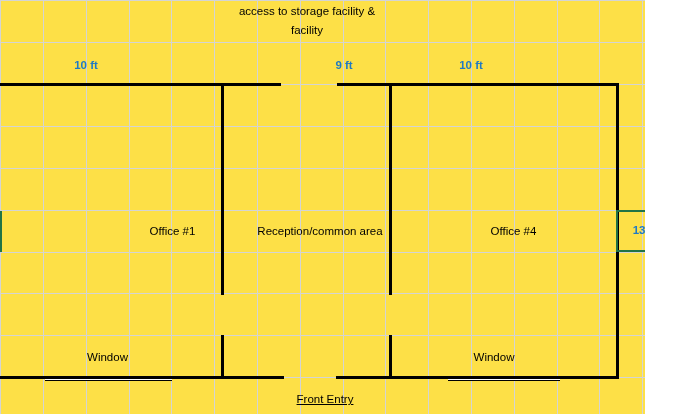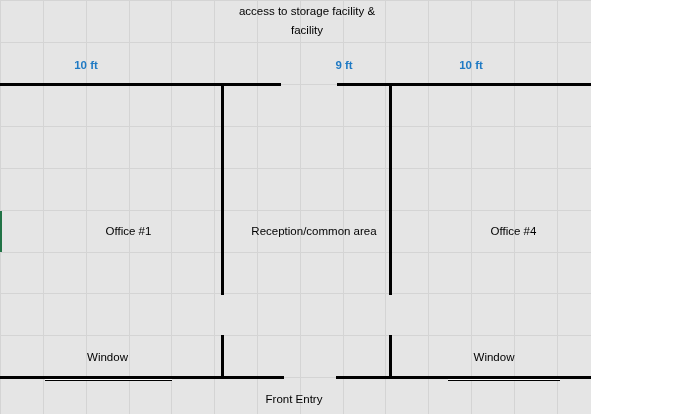--- a/index.html
+++ b/index.html
@@ -6,23 +6,23 @@
   html, body {
     margin: 0;
     padding: 0;
     background: #ffffff;
   }
   body {
     font-family: "Liberation Sans", sans-serif;
   }
   #sheet {
     position: relative;
-    width: 591px;
+    width: 645px;
     height: 414px;
-    background: #e5e5e5;
+    background: #fde047;
     overflow: hidden;
   }
 
   
   .grid-line-v, .grid-line-h {
     position: absolute;
     background: #d4d4d4;
   }
   .grid-line-v { width: 1px; top: 0; height: 414px; }
   .grid-line-h { height: 1px; left: 0; width: 683px; }
@@ -159,27 +159,27 @@
 
   <div class="note-text" style="left:214px; top:2px; width:186px;">
     <div>access to storage facility &amp;</div>
     <div>facility</div>
   </div>
 
   <div class="dim-text" style="left:43px; top:59px; width:86px;">10 ft</div>
   <div class="dim-text" style="left:257px; top:59px; width:86px;padding-left:44px;">9 ft</div>
   <div class="dim-text" style="left:428px; top:59px; width:86px;">10 ft</div>
 
-  <div class="cell-text" style="left:43px; top:224px; width:171px;">Office #1</div>
-  <div class="cell-text" style="left:232px; top:224px; width:164px;">Reception/common area</div>
+  <div class="cell-text" style="left:43px; top:224px; width:171px;padding-left:44px;">Office #1</div>
+  <div class="cell-text" style="left:238px; top:224px; width:164px;">Reception/common area</div>
   <div class="cell-text" style="left:428px; top:224px; width:171px;">Office #4</div>
 
   <div class="cell-text" style="left:43px; top:350px; width:129px;">Window</div>
   <div class="cell-text" style="left:428px; top:350px; width:132px;">Window</div>
-  <div class="cell-text" style="left:209px; top:392px; width:170px;">Front Entry</div>
+  <div class="cell-text" style="left:240px; top:392px; width:170px;text-decoration:underline;">Front Entry</div>
 
   <div id="row-header-marker" style="left:0px; top:211px; height:41px;"></div>
 
   <div id="active-cell" style="left:616px; top:210px; width:57px; height:42px;">
   </div>
   <div id="active-cell-text" style="left:616px; top:224px; width:57px;">13 ft</div>
   <div id="fill-handle" style="left:669px; top:248px;"></div>
 
 </div>
 

